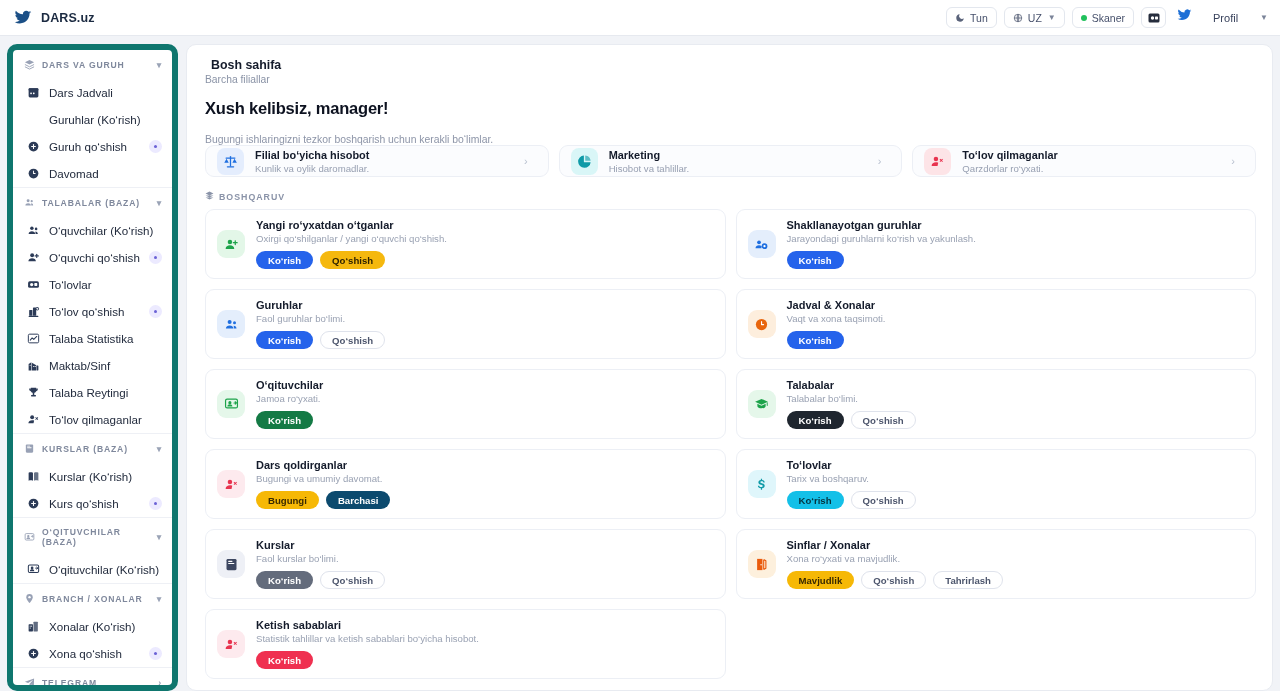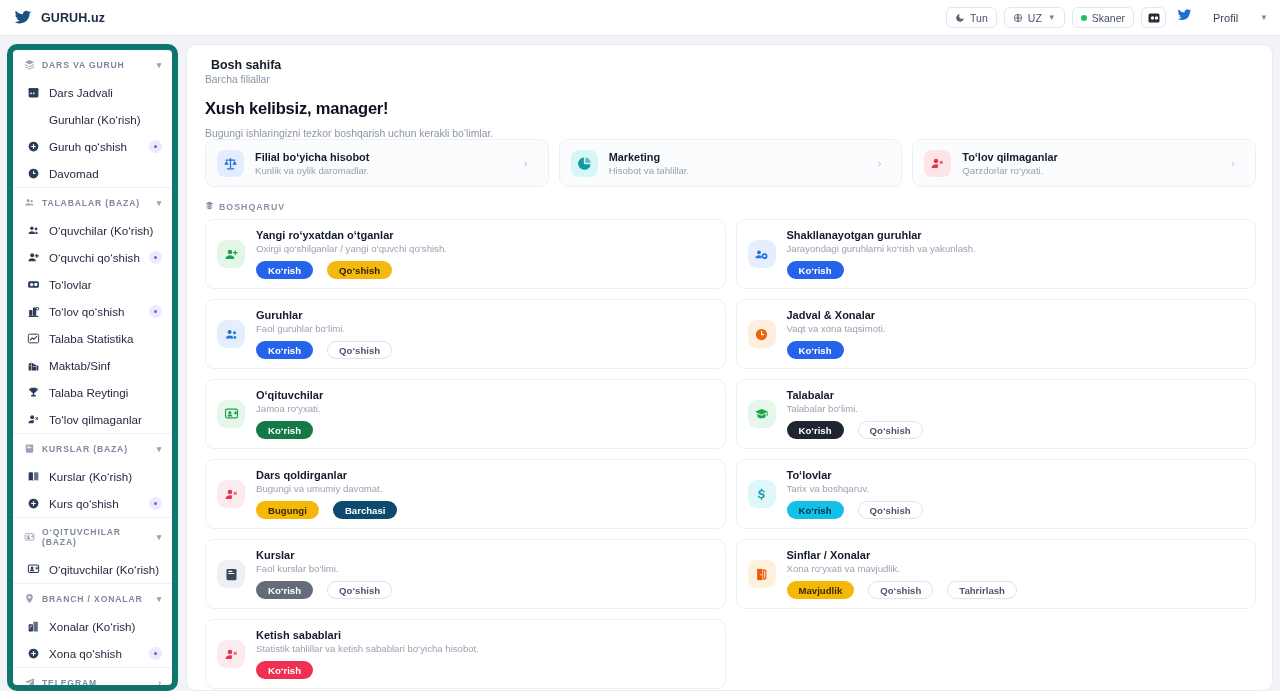--- a/index.html
+++ b/index.html
@@ -79,54 +79,54 @@
   
   .main {
     flex: 1; background: #fff; border-radius: 10px;
     border: 1px solid #e8ebf1;
     padding: 13px 16px 0 18px;
     overflow: hidden; position: relative;
   }
   .page-title { font-size: 12.4px; font-weight: 700; color: #141b2b; padding-left: 6px; }
   .page-sub { font-size: 10.3px; color: #8a93a6; margin-top: 2px; }
   .welcome { font-size: 16.5px; font-weight: 700; color: #0d1220; margin-top: 14px; letter-spacing: -.2px; }
-  .welcome-sub { font-size: 10.4px; color: #8d95a8; margin-top: 10px; }
+  .welcome-sub { font-size: 10.4px; color: #8d95a8; margin-top: 16px; }
 
   .sect-head {
     display: flex; align-items: center; gap: 5px;
     font-size: 8.8px; font-weight: 700; letter-spacing: 1px;
     color: #8a93a8; text-transform: uppercase;
     margin: 14px 0 7px 0;
   }
 
   
   .quick-row { display: flex; gap: 10px; }
   .quick-card {
     flex: 1; background: #fbfcfe; border: 1px solid #eceff5; border-radius: 9px;
-    height: 48px; display: flex; align-items: center; gap: 11px;
+    height: 32px; display: flex; align-items: center; gap: 11px;
     padding: 0 20px 0 11px;
   }
   .qc-icon { width: 27px; height: 27px; border-radius: 8px; display: flex; align-items: center; justify-content: center; flex: 0 0 27px; }
   .qc-text { display: flex; flex-direction: column; gap: 2px; }
   .qc-title { font-size: 10.9px; font-weight: 700; color: #141b2b; }
   .qc-sub { font-size: 9.6px; color: #98a0b2; }
   .qc-chev { margin-left: auto; color: #b8c0cf; font-size: 11px; }
 
   
   .mg-grid { display: grid; grid-template-columns: 1fr 1fr; gap: 10px 10px; }
   .mg-card {
     background: #fff; border: 1px solid #eceff5; border-radius: 9px;
     min-height: 60px; display: flex; align-items: center; gap: 11px;
     padding: 9px 12px 9px 11px;
   }
   .mg-icon { width: 28px; height: 28px; border-radius: 9px; display: flex; align-items: center; justify-content: center; flex: 0 0 28px; }
   .mg-body { display: flex; flex-direction: column; gap: 2px; min-width: 0; }
   .mg-title { font-size: 11px; font-weight: 700; color: #141b2b; }
   .mg-sub { font-size: 9.6px; color: #9aa2b3; }
-  .mg-btns { display: flex; gap: 14px; margin-top: 5px; }
+  .mg-btns { display: flex; gap: 7px; margin-top: 5px; }
   .pill {
     height: 18px; border-radius: 9px; padding: 0 11px;
     display: inline-flex; align-items: center; justify-content: center;
     font-size: 9.6px; font-weight: 700; white-space: nowrap;
     border: 1px solid transparent;
   }
   .pill-blue   { background:#2563eb; color:#fff; }
   .pill-amber  { background:#f5b80e; color:#2e2200; }
   .pill-outline{ background:#fff; color:#4d5costume; }
   .pill-outline{ background:#fff; color:#4d566d; border-color:#dfe3ec; }
@@ -141,21 +141,21 @@
 </head>
 <body>
 
 <div class="topbar">
   <div class="brand">
     <span class="brand-mark">
       <svg width="18" height="18" viewBox="0 0 24 24">
           <path fill="#1b4f86" d="M23 4.3a9 9 0 0 1-2.6.7 4.5 4.5 0 0 0 2-2.5 9 9 0 0 1-2.9 1.1A4.5 4.5 0 0 0 11.8 7a12.8 12.8 0 0 1-9.3-4.7 4.5 4.5 0 0 0 1.4 6 4.4 4.4 0 0 1-2-.6 4.5 4.5 0 0 0 3.6 4.4 4.5 4.5 0 0 1-2 .1 4.5 4.5 0 0 0 4.2 3.1A9 9 0 0 1 1 17.2a12.7 12.7 0 0 0 6.9 2c8.3 0 12.8-6.9 12.8-12.8v-.6A9 9 0 0 0 23 4.3z"></path>
         </svg>
     </span>
-    <span class="brand-name">GURUH.uz</span>
+    <span class="brand-name">DARS.uz</span>
   </div>
 
   <div class="topbar-right">
     <div class="tb-btn">
       <span>
         <svg width="10" height="10" viewBox="0 0 24 24">
             <path fill="#5a6party" d="M0 0"></path>
             <path fill="#5a637a" d="M21 12.8A9 9 0 1 1 11.2 3a7 7 0 0 0 9.8 9.8z"></path>
           </svg>
       </span>

